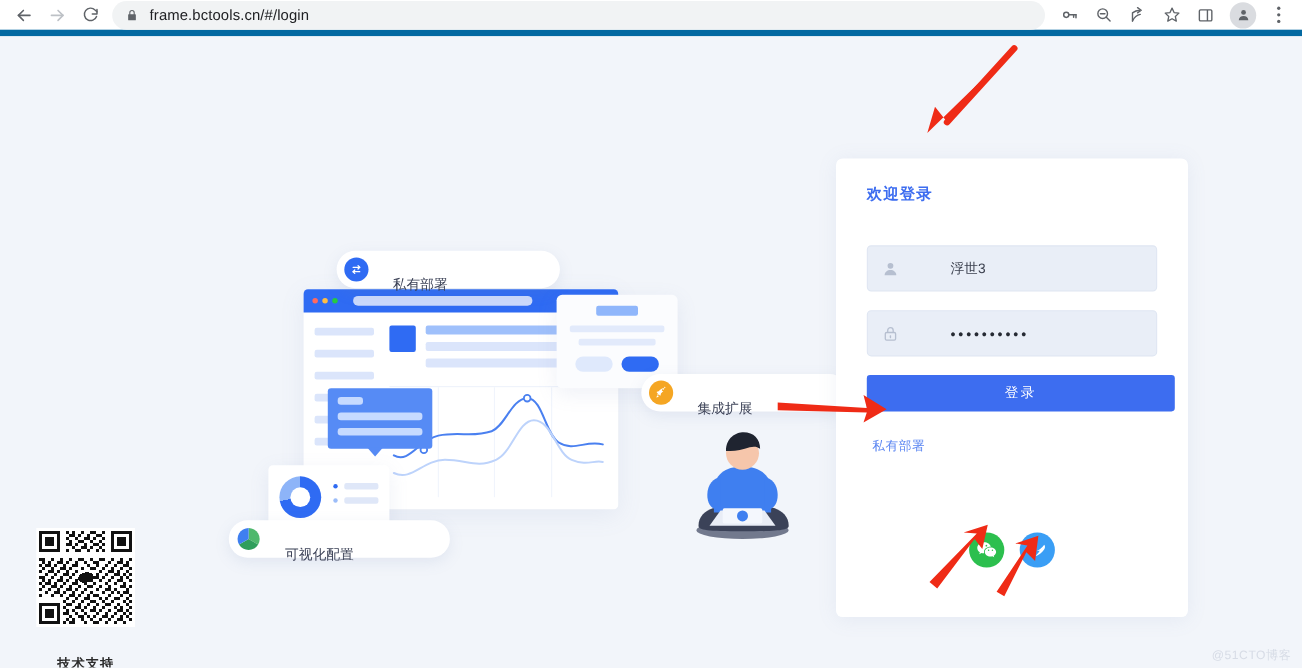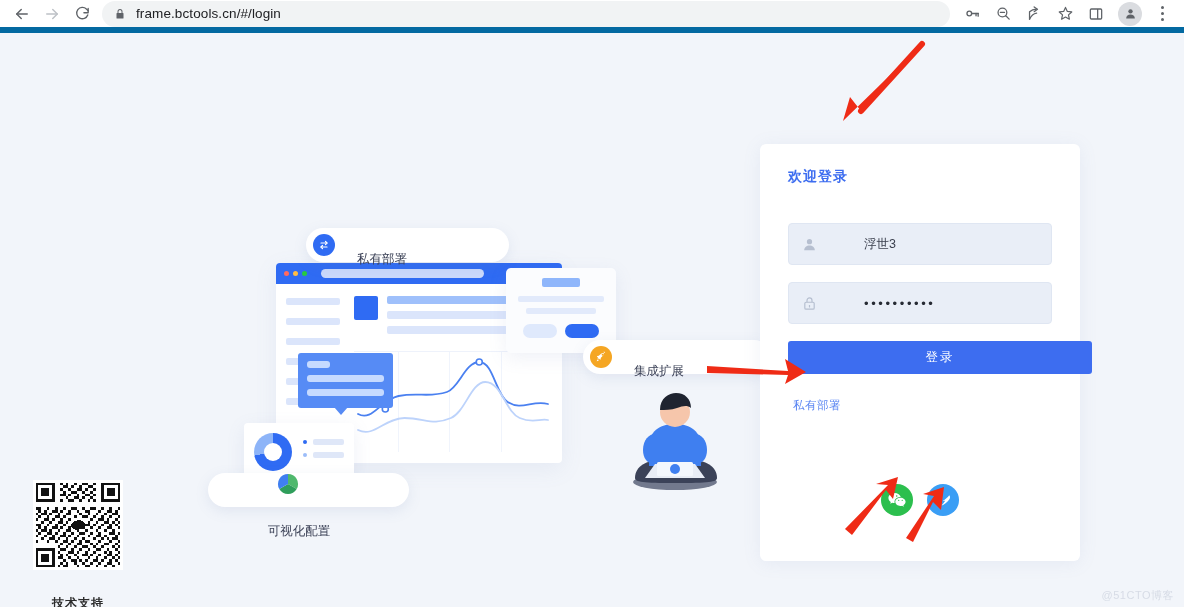--- a/index.html
+++ b/index.html
@@ -62,21 +62,21 @@
     box-shadow:0 4px 14px rgba(110,130,180,.13);
     padding:0 26px 0 7px;
   }
   .pill .pill-ic{
     width:22px;height:22px;border-radius:50%;flex:none;margin-right:22px;
     display:flex;align-items:center;justify-content:center;
   }
   .pill .pill-tx{font-size:12.5px;color:#3c4257;white-space:nowrap;margin-top:28px;}
   .pill.deploy{left:110px;top:100px;width:170px;}
   .pill.integ{left:387px;top:212px;width:155px;font-family:Liberation Serif, serif;}
-  .pill.visual{left:12px;top:345px;width:168px;flex-direction:column;}
+  .pill.visual{left:12px;top:345px;width:168px;}
 
   .browser-card{
     position:absolute;left:80px;top:135px;width:286px;height:200px;
     background:#ffffff;border-radius:4px;
     box-shadow:0 6px 22px rgba(120,140,190,.10);
   }
   .bc-top{
     height:21px;background:#2f6bf3;border-radius:4px 4px 0 0;
     display:flex;align-items:center;padding:0 8px;box-sizing:border-box;
   }
@@ -167,21 +167,21 @@
     background:#e9eef7;border:1px solid #dfe6f2;border-radius:4px;
     display:flex;align-items:center;padding:0 12px;box-sizing:border-box;
     cursor:text;
   }
   .field.user{top:79px;}
   .field.pass{top:138px;}
   .field .fic{width:17px;height:17px;flex:none;margin-right:10px;color:#b6bfd0;display:flex;align-items:center;justify-content:center;}
   .field .fval{font-size:12.5px;color:#3a3f4d;margin-left:36px;}
   .field .fval.dots{letter-spacing:2.6px;font-size:13px;color:#262a33;}
   .login-btn{
-    position:absolute;left:28px;top:197px;width:304px;height:33px;
+    position:absolute;left:28px;top:197px;width:280px;height:33px;
     background:#3d6df0;border-radius:3px;border:none;
     color:#ffffff;font-size:12.5px;letter-spacing:2px;cursor:pointer;
     font-family:Liberation Sans, sans-serif;
   }
   .phone-link{
     position:absolute;left:33px;top:254px;font-size:11.5px;
     color:#5b86f2;cursor:pointer;letter-spacing:.5px;
   }
   .divider{
     position:absolute;left:28px;top:300px;width:264px;

